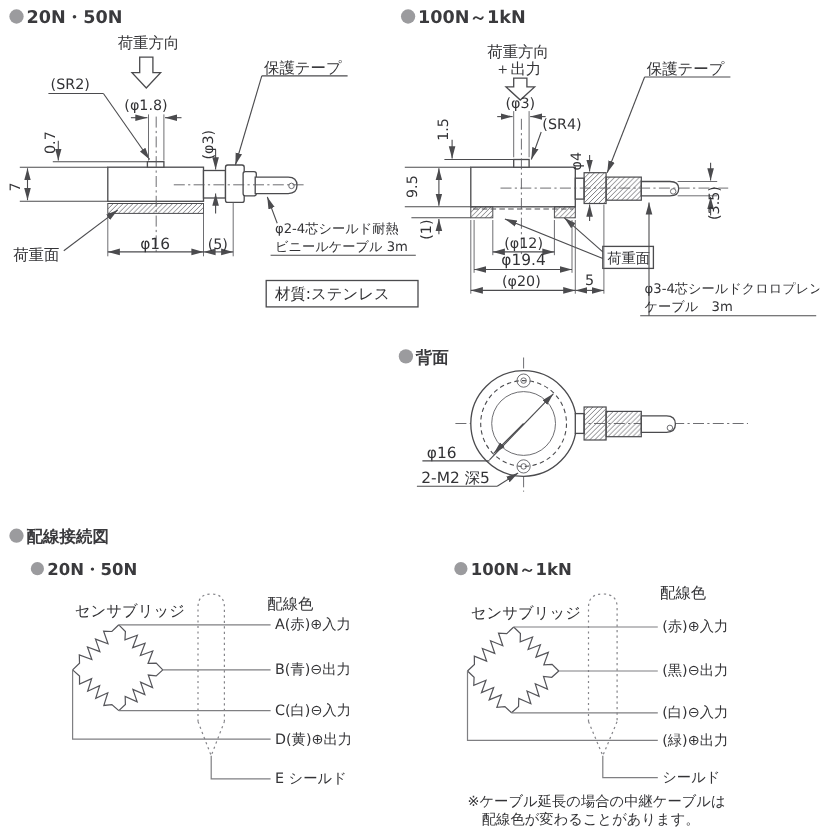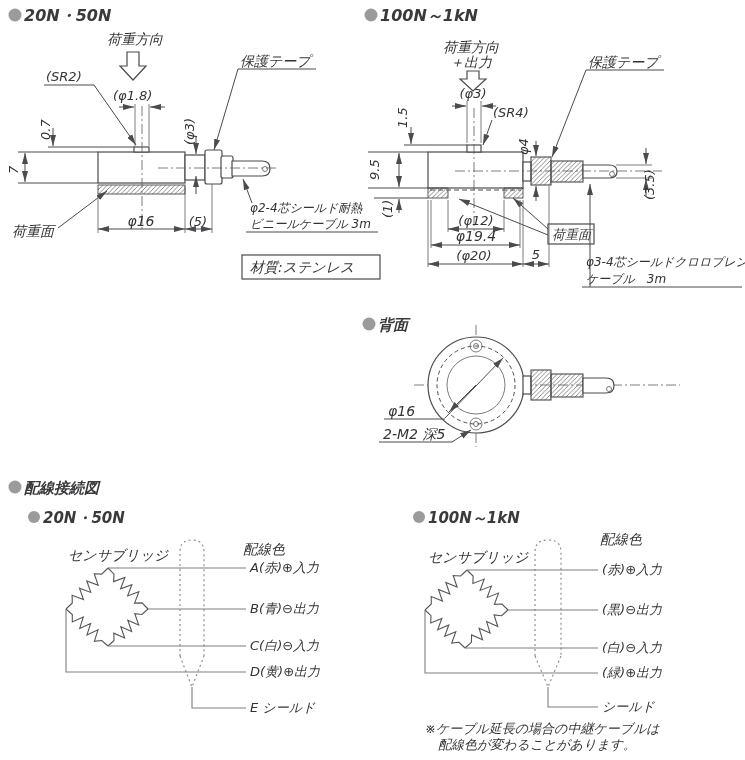--- a/index.html
+++ b/index.html
@@ -1,16 +1,16 @@
 <!DOCTYPE html>
 <html><head>
 <meta charset="utf-8">
 <style>
   html,body{margin:0;padding:0;background:#ffffff;}
-  .stage{position:relative;width:745px;height:760px;background:#fff;overflow:hidden;font-style:italic;}
+  .stage{position:relative;width:745px;height:760px;background:#fff;overflow:hidden;}
   svg{font-family:"DejaVu Sans","Liberation Sans",sans-serif;}
   text{fill:#333336;}
   .st{font-size:15px;font-weight:bold;fill:#3a3a3d;}
   .st2{font-size:15px;font-weight:bold;fill:#3a3a3d;}
   .lbl{font-size:13px;}
   .sm{font-size:12px;}
   .dim{font-size:13px;}
   .ln{stroke:#4b4b4e;stroke-width:1;fill:none;}
   .ol{stroke:#4b4b4e;stroke-width:1.2;fill:#ffffff;}
   .thin{stroke:#5a5a5e;stroke-width:0.8;fill:none;}

